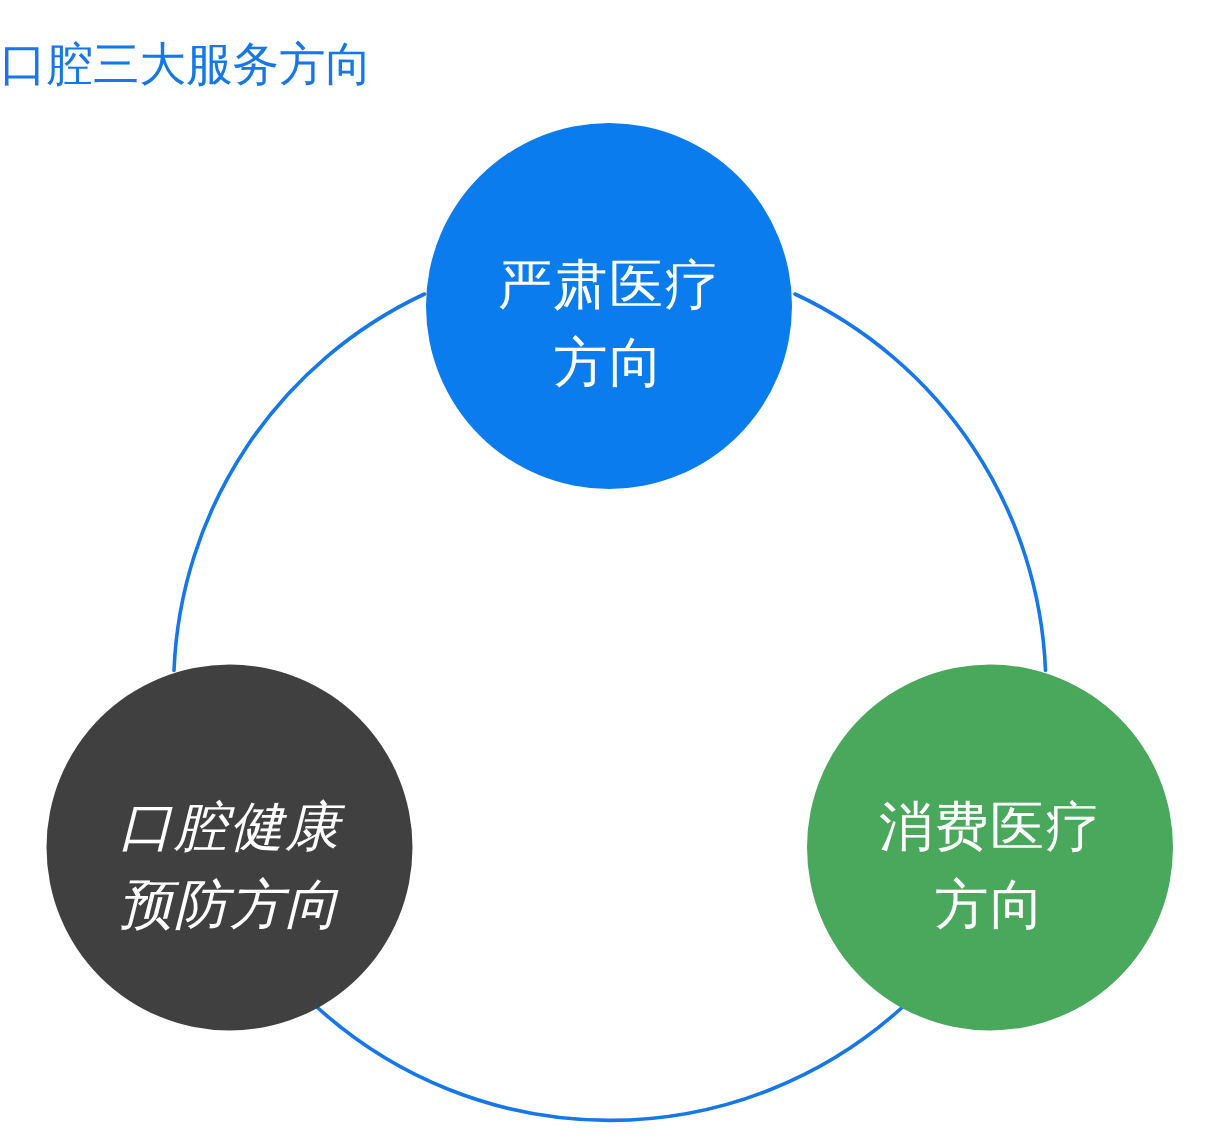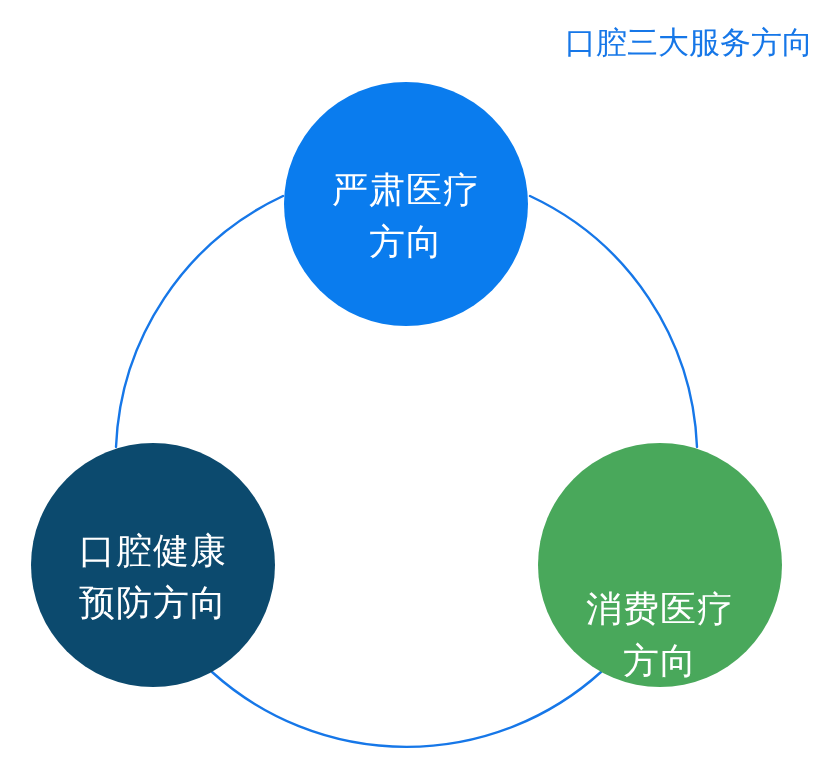--- a/index.html
+++ b/index.html
@@ -15,21 +15,21 @@
     width: 813px;
     height: 762px;
     background: #ffffff;
     overflow: hidden;
   }
   #diagram-title {
     position: absolute;
     left: 0;
     top: 24px;
     width: 813px;
-    text-align: right;
+    text-align: left;
     font-size: 31px;
     line-height: 38px;
     font-weight: 400;
     color: #1677e8;
     letter-spacing: 0px;
     white-space: nowrap;
   }
   #ring-svg {
     position: absolute;
     left: 0;
@@ -66,21 +66,20 @@
     left: 31px;
     top: 443px;
     width: 244px;
     height: 244px;
   }
   #node-right {
     left: 538px;
     top: 443px;
     width: 244px;
     height: 244px;
-    align-items: flex-end;
   }
 </style>
 </head>
 <body>
 
 <div id="canvas">
 
   <div id="diagram-title">口腔三大服务方向</div>
 
   <svg id="ring-svg" viewBox="0 0 813 762">
@@ -90,21 +89,21 @@
     <path d="M 212 672 A 290 290 0 0 0 601 672" fill="none" stroke="#1677e8" stroke-width="2.4" stroke-linecap="round"></path>
 
     <path d="M 697 447 A 290 290 0 0 0 530 196" fill="none" stroke="#1677e8" stroke-width="2.4" stroke-linecap="round"></path>
   </svg>
 
   <div class="node-circle" id="node-top" style="background:#0a7cee;">
     <span class="node-label">严肃医疗
 方向</span>
   </div>
 
-  <div class="node-circle" id="node-left" style="background:#0c4a6e;">
+  <div class="node-circle" id="node-left" style="background:#404040;font-style:italic;">
     <span class="node-label">口腔健康
 预防方向</span>
   </div>
 
   <div class="node-circle" id="node-right" style="background:#49a85b;">
     <span class="node-label">消费医疗
 方向</span>
   </div>
 
 </div>

